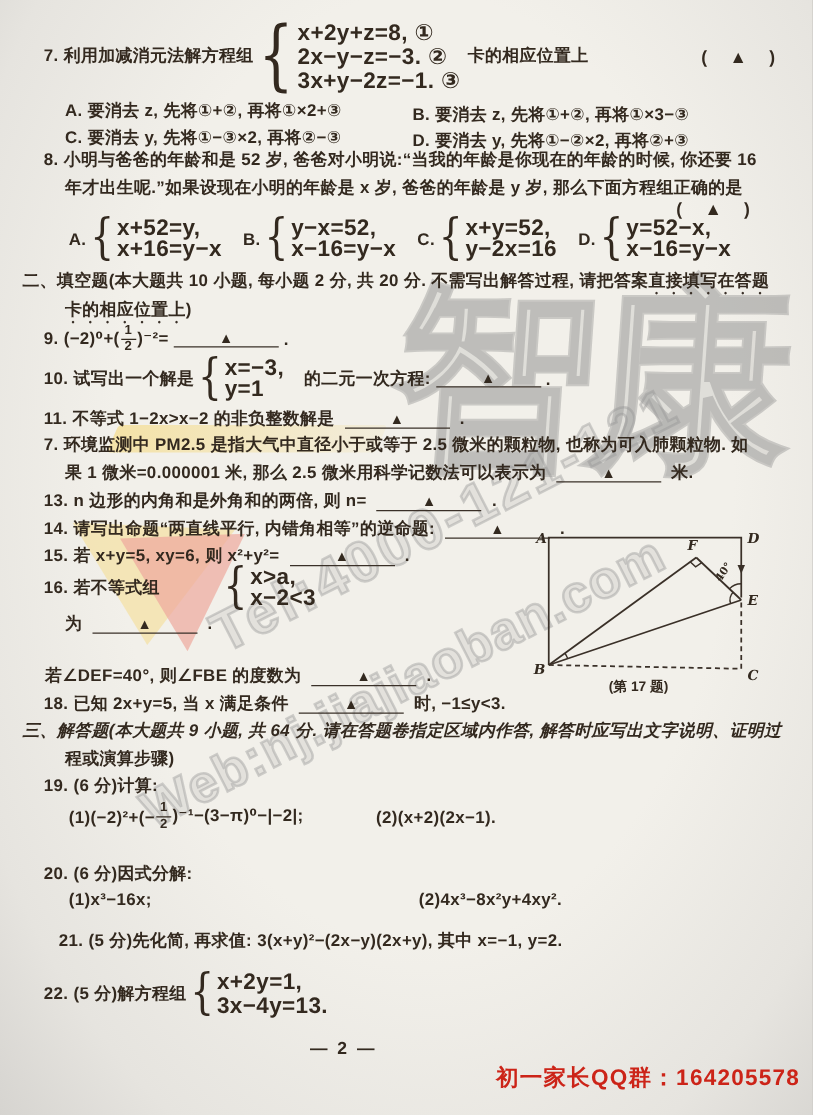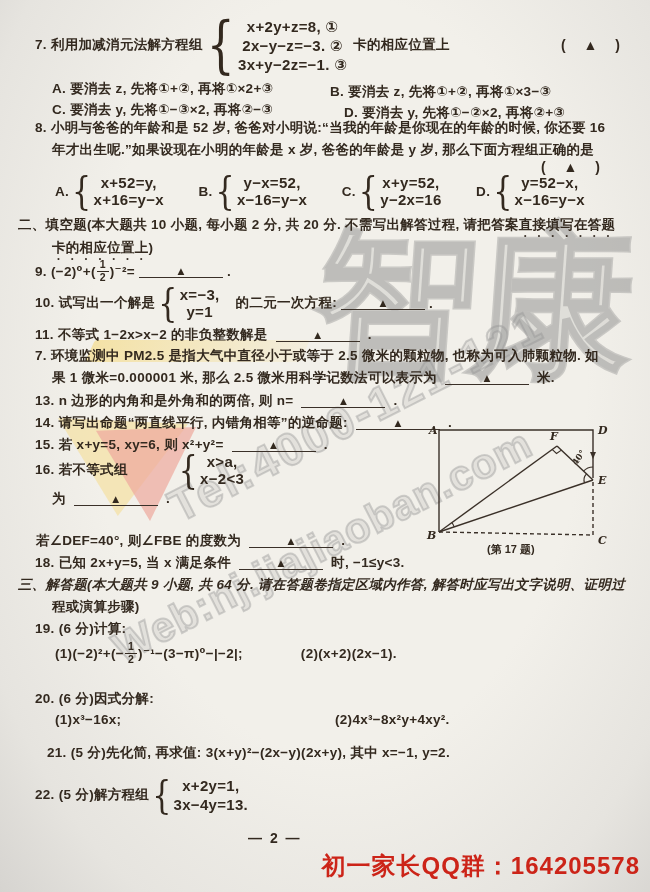--- a/index.html
+++ b/index.html
@@ -14,21 +14,21 @@
     color:#33291f;
   }
   .line{
     position:absolute;white-space:nowrap;z-index:3;
     font-size:13.5px;letter-spacing:0.3px;font-weight:600;color:#33291f;
   }
   .sys{display:inline-flex;align-items:center;vertical-align:middle;}
   .brace{font-family:"DejaVu Serif",serif;font-weight:400;display:inline-block;line-height:1;}
   .b2{font-size:30px;transform:scaleY(1.30);margin:0 2px 0 3px;}
   .b3{font-size:44px;transform:scaleY(1.40);margin:0 3px 0 4px;}
-  .eqs{display:inline-flex;flex-direction:column;font-size:15px;line-height:19px;font-weight:600;text-align:center;}
+  .eqs{display:inline-flex;flex-direction:column;font-size:18px;line-height:19px;font-weight:600;}
   .eqs.tight{line-height:17px;}
   .blank{
     display:inline-block;min-width:64px;text-align:center;
     border-bottom:1.6px solid #3a3028;padding:0 10px;line-height:12px;margin:0 4px;
   }
   .blank .tri{font-size:11.5px;}
   .mark{letter-spacing:7px;font-size:14px;}
   .frac{
     display:inline-flex;flex-direction:column;align-items:center;
     vertical-align:-7px;font-size:10.5px;line-height:11.5px;margin:0 1px;font-weight:600;
@@ -61,21 +61,21 @@
     background:rgba(238,168,156,0.70);clip-path:polygon(0 4%,100% 0,54% 100%);z-index:1;}
   .hl-yellow{position:absolute;left:90px;top:340px;width:215px;height:22px;border-radius:3px;
     background:linear-gradient(90deg,rgba(246,212,100,0.50),rgba(246,212,100,0.10));
     transform:skewX(-24deg);z-index:1;}
   
   .fig{position:absolute;left:424px;top:420px;z-index:3;}
   .fig svg{display:block;}
   .fig text{font-family:"DejaVu Serif","Liberation Serif",serif;font-style:italic;font-size:11px;fill:#33291f;font-weight:700;}
   .fig .cap{font-style:normal;font-family:"Liberation Sans","DejaVu Sans",sans-serif;font-size:11px;font-weight:700;}
   .fig .ang{font-style:normal;font-size:8.5px;font-weight:600;}
-  .footer-qq{position:absolute;right:10px;top:850px;z-index:3;font-size:24px;
+  .footer-qq{position:absolute;right:10px;top:850px;z-index:3;font-size:18px;
     font-weight:700;color:#cc2418;letter-spacing:1px;white-space:nowrap;}
 </style>
 </head>
 <body>
 
 <div class="page">
 
   <div class="wm wm-brand">智康</div>
   <div class="wm wm-tel">Tel:4000-121-121</div>
   <div class="wm wm-web">Web:nj.jiajiaoban.com</div>
@@ -92,21 +92,21 @@
         <span>2x−y−z=−3. ②</span>
         <span>3x+y−2z=−1. ③</span>
       </span>
     </span>
     <span style="margin-left:6px;">卡的相应位置上</span>
     <span class="mark" style="margin-left:auto;">( ▲ )</span>
   </div>
   <div class="line" style="left:52px;top:80px;">A. 要消去 z, 先将①+②, 再将①×2+③</div>
   <div class="line" style="left:330px;top:83px;">B. 要消去 z, 先将①+②, 再将①×3−③</div>
   <div class="line" style="left:52px;top:101px;">C. 要消去 y, 先将①−③×2, 再将②−③</div>
-  <div class="line" style="left:344px;top:104px;">D. 要消去 y, 先将①−②×2, 再将②+③</div>
+  <div class="line" style="left:330px;top:104px;">D. 要消去 y, 先将①−②×2, 再将②+③</div>
 
   <div class="line" style="left:35px;top:119px;">8. 小明与爸爸的年龄和是 52 岁, 爸爸对小明说:“当我的年龄是你现在的年龄的时候, 你还要 16</div>
   <div class="line" style="left:52px;top:141px;">年才出生呢.”如果设现在小明的年龄是 x 岁, 爸爸的年龄是 y 岁, 那么下面方程组正确的是</div>
   <div class="line mark" style="left:541px;top:159px;">( ▲ )</div>
   <div class="line" style="left:55px;top:174px;width:530px;display:flex;justify-content:space-between;">
     <span class="sys">
       <span>A.</span>
       <span class="brace b2">{</span>
       <span class="eqs tight">
         <span>x+52=y,</span>

